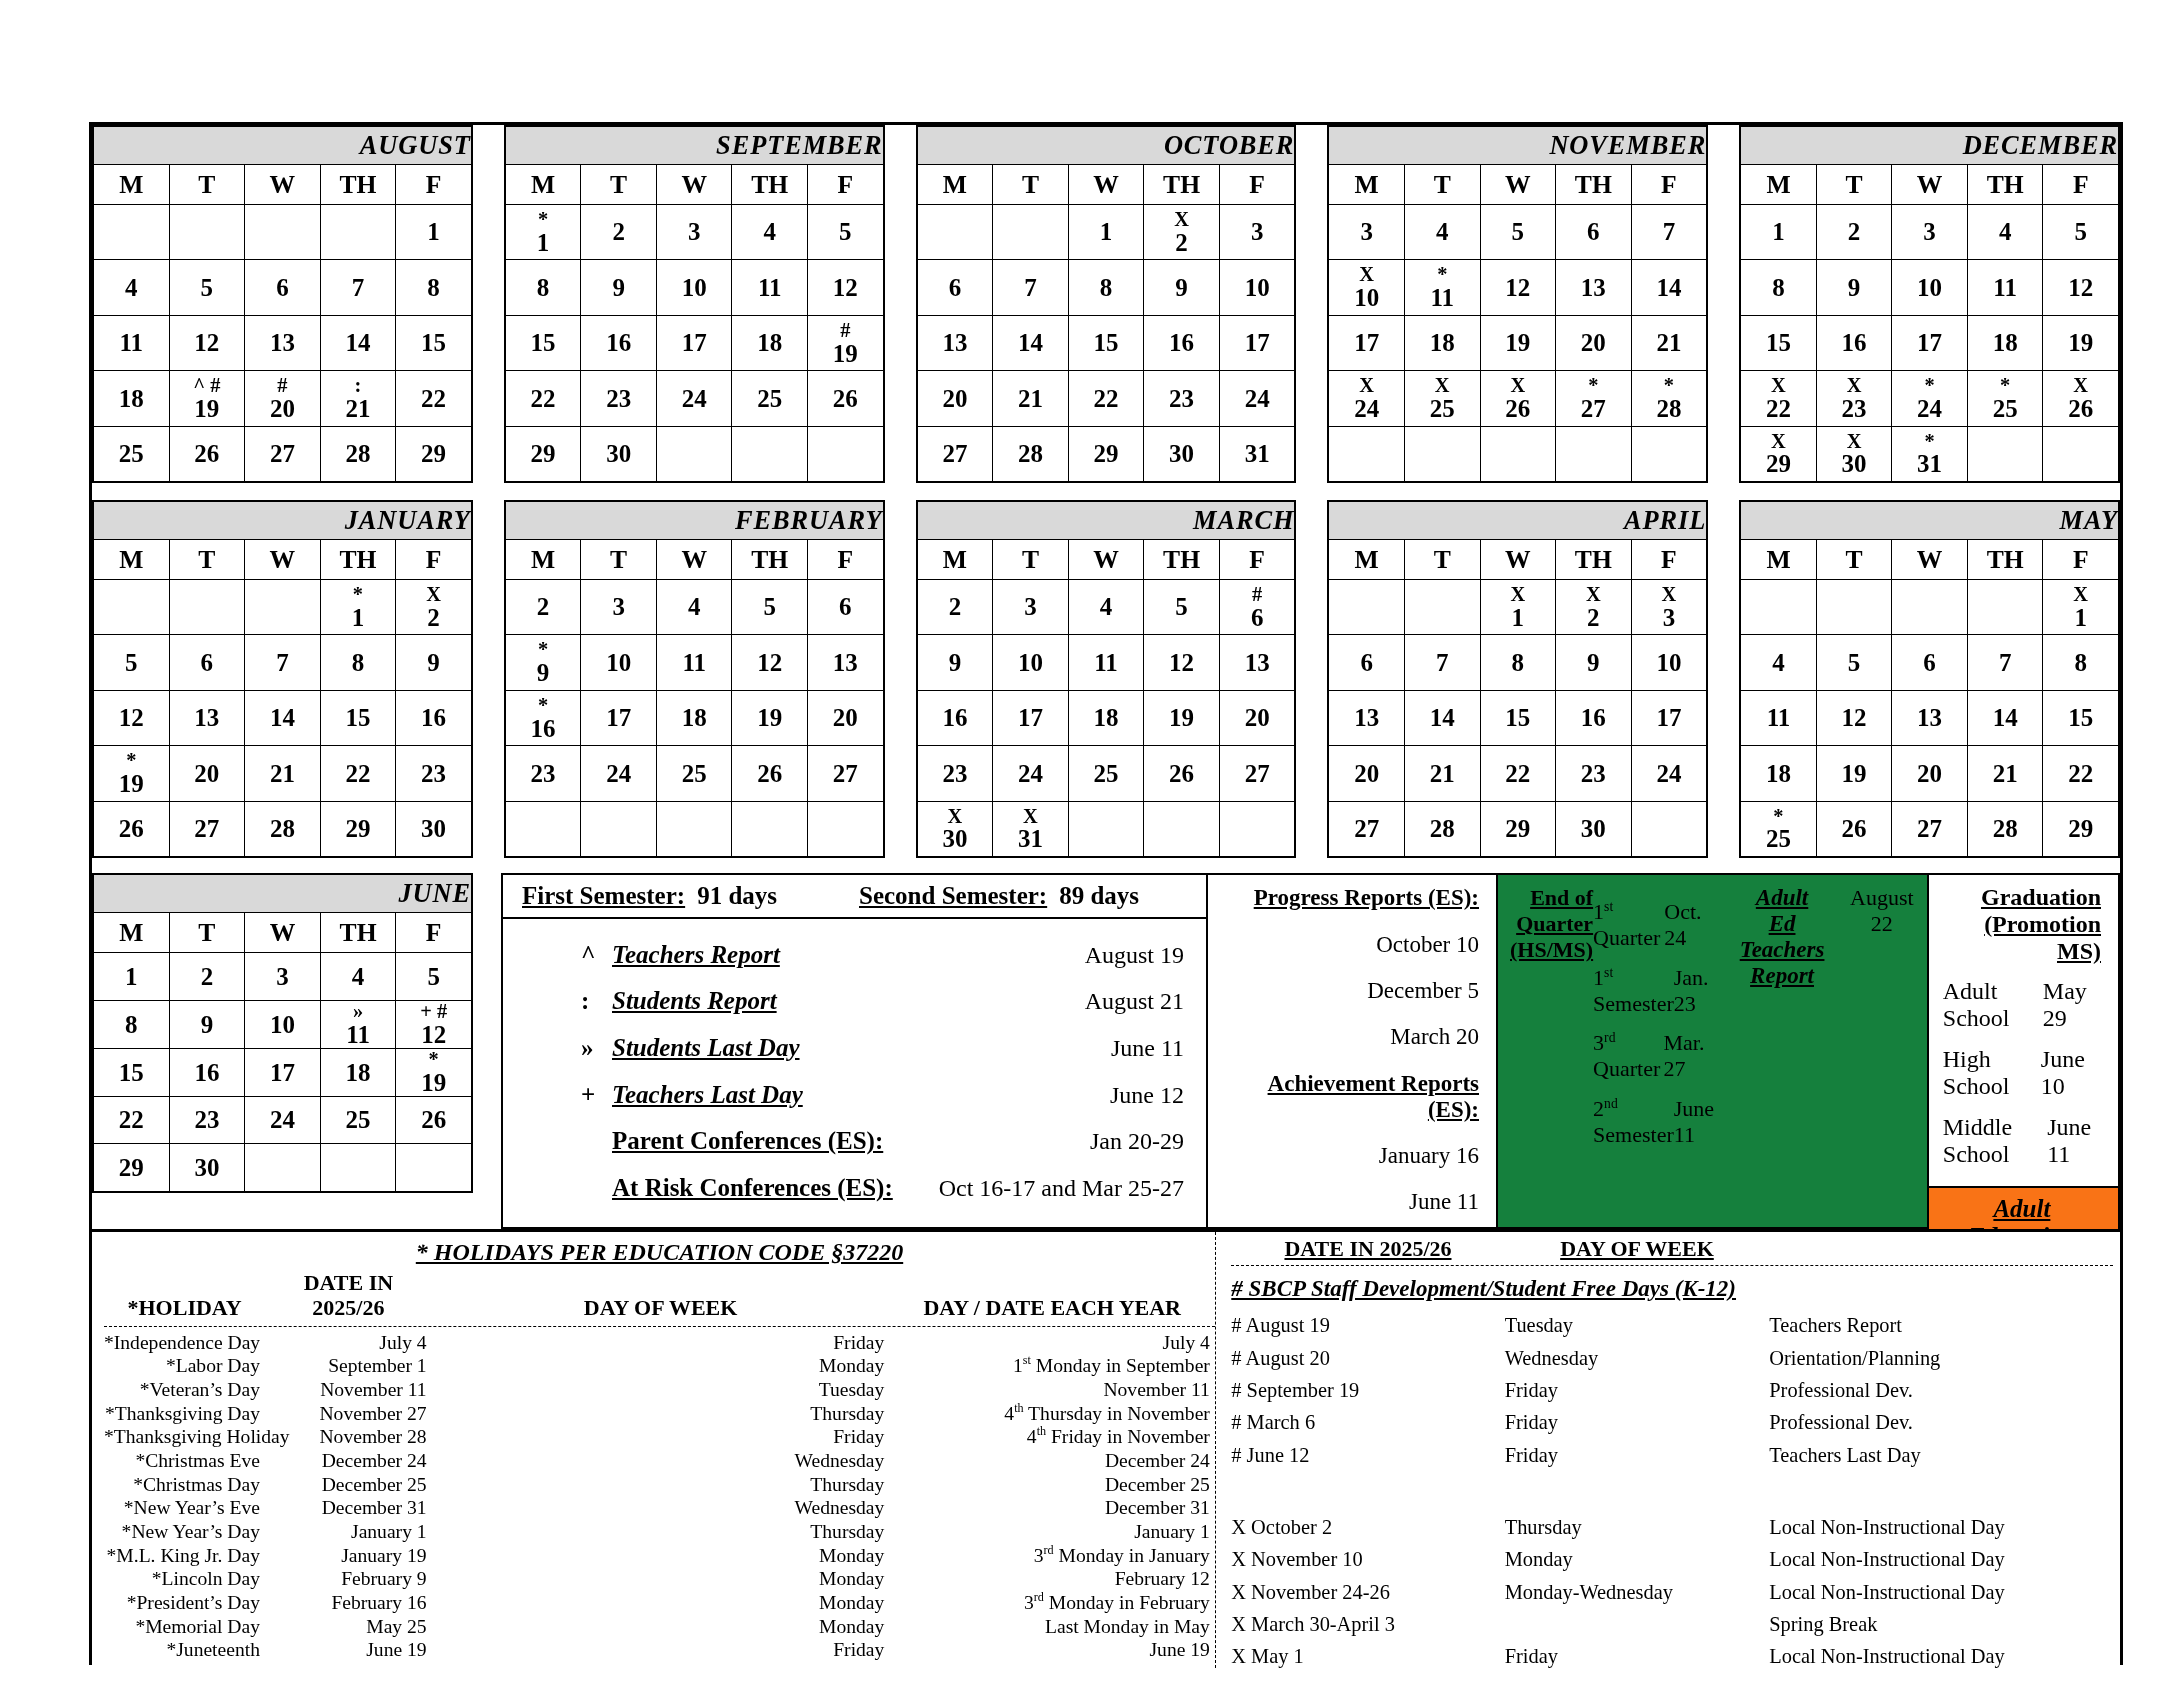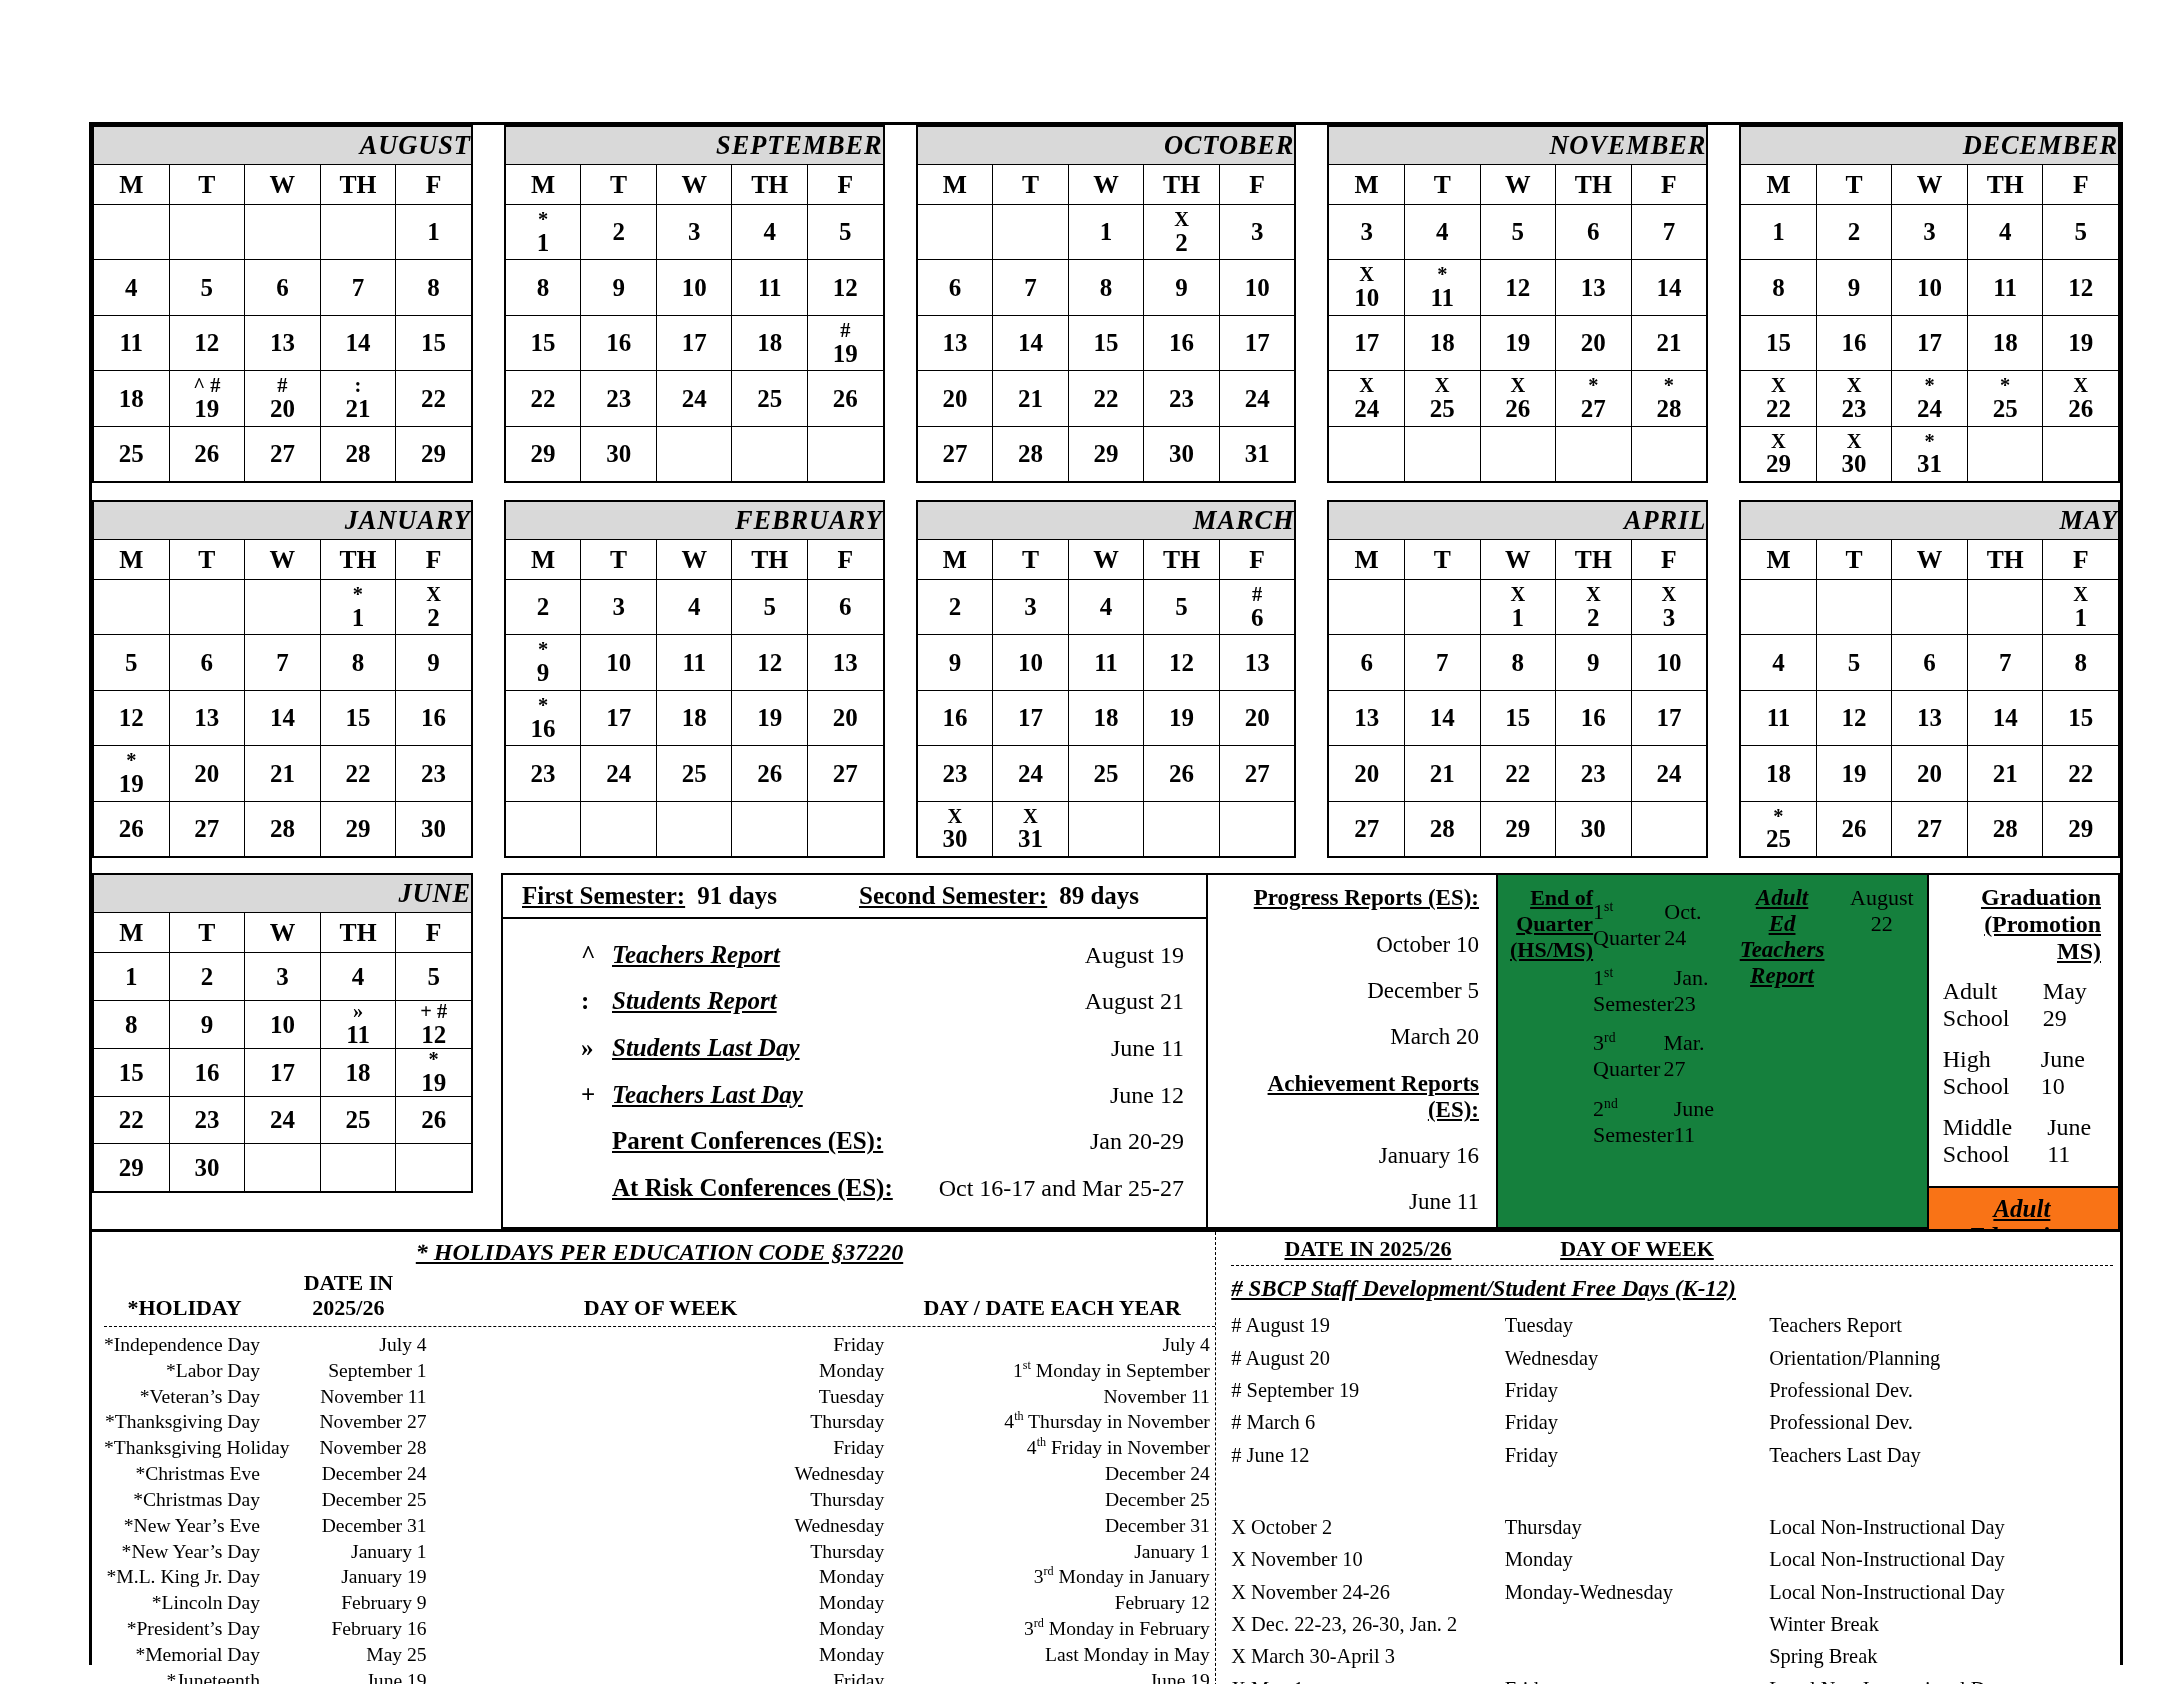--- a/index.html
+++ b/index.html
@@ -1346,25 +1346,20 @@
               <div class="sbcp-cell">X November 10</div>
               <div class="sbcp-cell">Monday</div>
               <div class="sbcp-cell">Local Non-Instructional Day</div>
             </div>
             <div class="sbcp-row">
               <div class="sbcp-cell">X November 24-26</div>
               <div class="sbcp-cell">Monday-Wednesday</div>
               <div class="sbcp-cell">Local Non-Instructional Day</div>
             </div>
             <div class="sbcp-row">
-              <div class="sbcp-cell">X Dec. 22-23, 26-30, Jan. 2</div>
-              <div class="sbcp-cell"></div>
-              <div class="sbcp-cell">Winter Break</div>
-            </div>
-            <div class="sbcp-row">
               <div class="sbcp-cell">X March 30-April 3</div>
               <div class="sbcp-cell"></div>
               <div class="sbcp-cell">Spring Break</div>
             </div>
             <div class="sbcp-row">
               <div class="sbcp-cell">X May 1</div>
               <div class="sbcp-cell">Friday</div>
               <div class="sbcp-cell">Local Non-Instructional Day</div>
             </div>
           </div>

